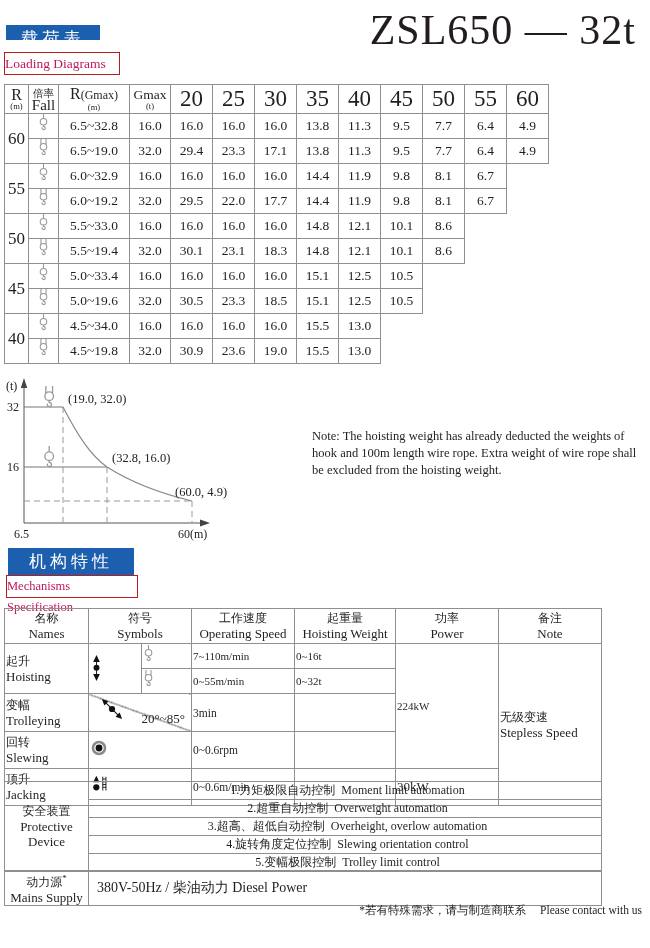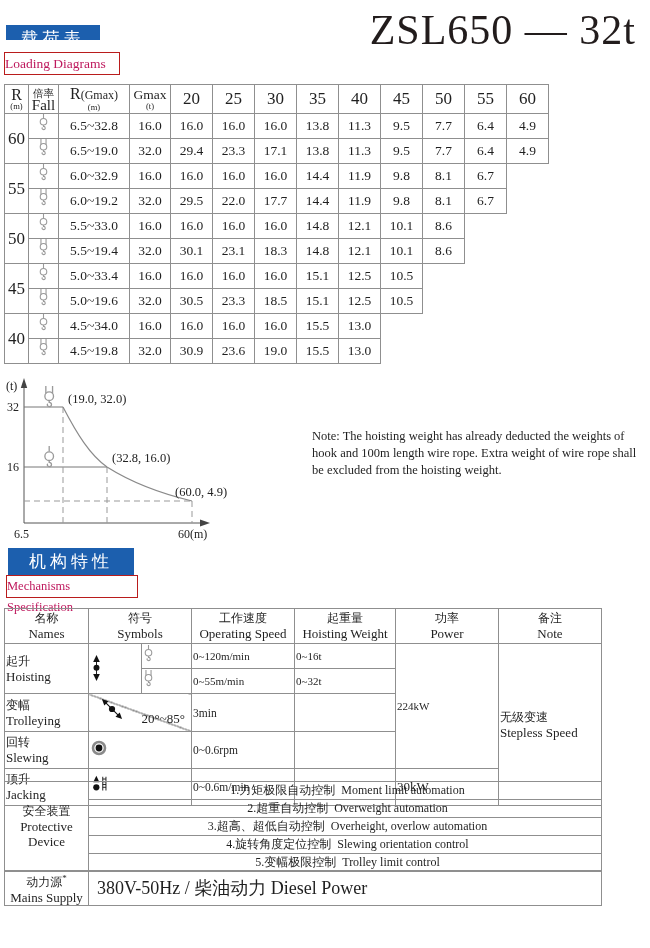--- a/index.html
+++ b/index.html
@@ -24,21 +24,21 @@
   .ltable td,.ltable th{border:1px solid #8f8f8f;text-align:center;vertical-align:middle;
       padding:0;font-weight:normal;overflow:hidden;}
   .ltable th{height:28px;}
   .ltable td{height:23px;font-size:13.5px;}
   .ltable td.void{border:none;}
   .ltable .h-main{font-size:16px;line-height:15px;}
   .ltable .h-main .paren{font-size:12px;}
   .ltable .h-sub{font-size:8.5px;line-height:9px;}
   .ltable .h-cn{font-size:10.5px;line-height:12px;}
   .ltable .h-en{font-size:15px;line-height:10px;}
-  .ltable th.rad{font-size:17px;}
+  .ltable th.rad{font-size:23px;}
   .ltable td.rcol{font-size:17px;}
   .fall{width:11px;height:20px;fill:none;stroke:#9a9a9a;stroke-width:1.2;display:inline-block;}
 
   
   #chart{position:absolute;left:2px;top:372px;}
   #chart text{font-size:12px;fill:#222;}
   #chart .coord{font-size:12.5px;}
   .axis{stroke:#555;stroke-width:1;fill:none;}
   .solidline{stroke:#777;stroke-width:1;fill:none;}
   .dash{stroke:#999;stroke-width:1;stroke-dasharray:6 4;fill:none;}
@@ -66,21 +66,21 @@
   .tr-arrow{position:absolute;left:12px;top:4px;}
   .tr-angle{position:absolute;right:6px;bottom:4px;font-size:13px;}
 
   
   #protective-table{position:absolute;left:4px;top:781px;}
   .ptable td{border:1px solid #8f8f8f;padding:0;vertical-align:middle;}
   .ptable td.items{text-align:center;height:16px;font-size:12px;padding-left:5px;}
   .ptable .plabel div{text-align:center;}
   #mains-table{position:absolute;left:4px;top:870px;}
   .stable td{border:1px solid #8f8f8f;padding:0;vertical-align:middle;text-align:center;}
-  .stable td.val{text-align:left;padding-left:8px;font-size:18px;}
+  .stable td.val{text-align:left;padding-left:8px;font-size:14px;}
   .stable{height:34px;}
 
   .footnote{position:absolute;right:8px;top:903px;font-size:11.5px;}
   .footnote .fn-en{margin-left:14px;}
   sup.star{font-size:9px;}
 </style>
 </head>
 <body>
 
 <div class="page">
@@ -408,21 +408,21 @@
           <polygon points="7,28 3.4,20.5 10.6,20.5" fill="#111"></polygon>
         </svg>
       </td>
       <td>
         <svg class="fall" viewBox="0 0 12 22">
               <path d="M6 0 V4.5"></path>
               <circle cx="6" cy="8.5" r="3.6"></circle>
               <path d="M6 12.2 V13.6 C8.4 13.6 8.6 17.2 6.2 17.2 C4.4 17.2 4 15.6 4.8 14.8"></path>
             </svg>
       </td>
-      <td class="speed">0~120m/min</td>
+      <td class="speed">7~110m/min</td>
       <td class="speed">0~16t</td>
       <td rowspan="4" class="kw">224kW</td>
       <td rowspan="5">
             <div class="cell-cn">无级变速</div>
             <div class="cell-en">Stepless Speed</div>
           </td>
     </tr>
     <tr class="sub">
       <td>
         <svg class="fall" viewBox="0 0 12 22">
@@ -524,14 +524,17 @@
     <tr>
       <td>
         <div class="cell-cn"><span>动力源</span><sup class="star">*</sup></div>
         <div class="cell-en">Mains Supply</div>
       </td>
       <td class="val">380V-50Hz / 柴油动力  Diesel Power</td>
     </tr>
     </tbody>
   </table>
 
+  <div class="footnote">
+    <span class="fn-cn">*若有特殊需求，请与制造商联系</span><span class="fn-en">Please contact with us</span>
+  </div>
 
 </div>
 
 </body></html>

